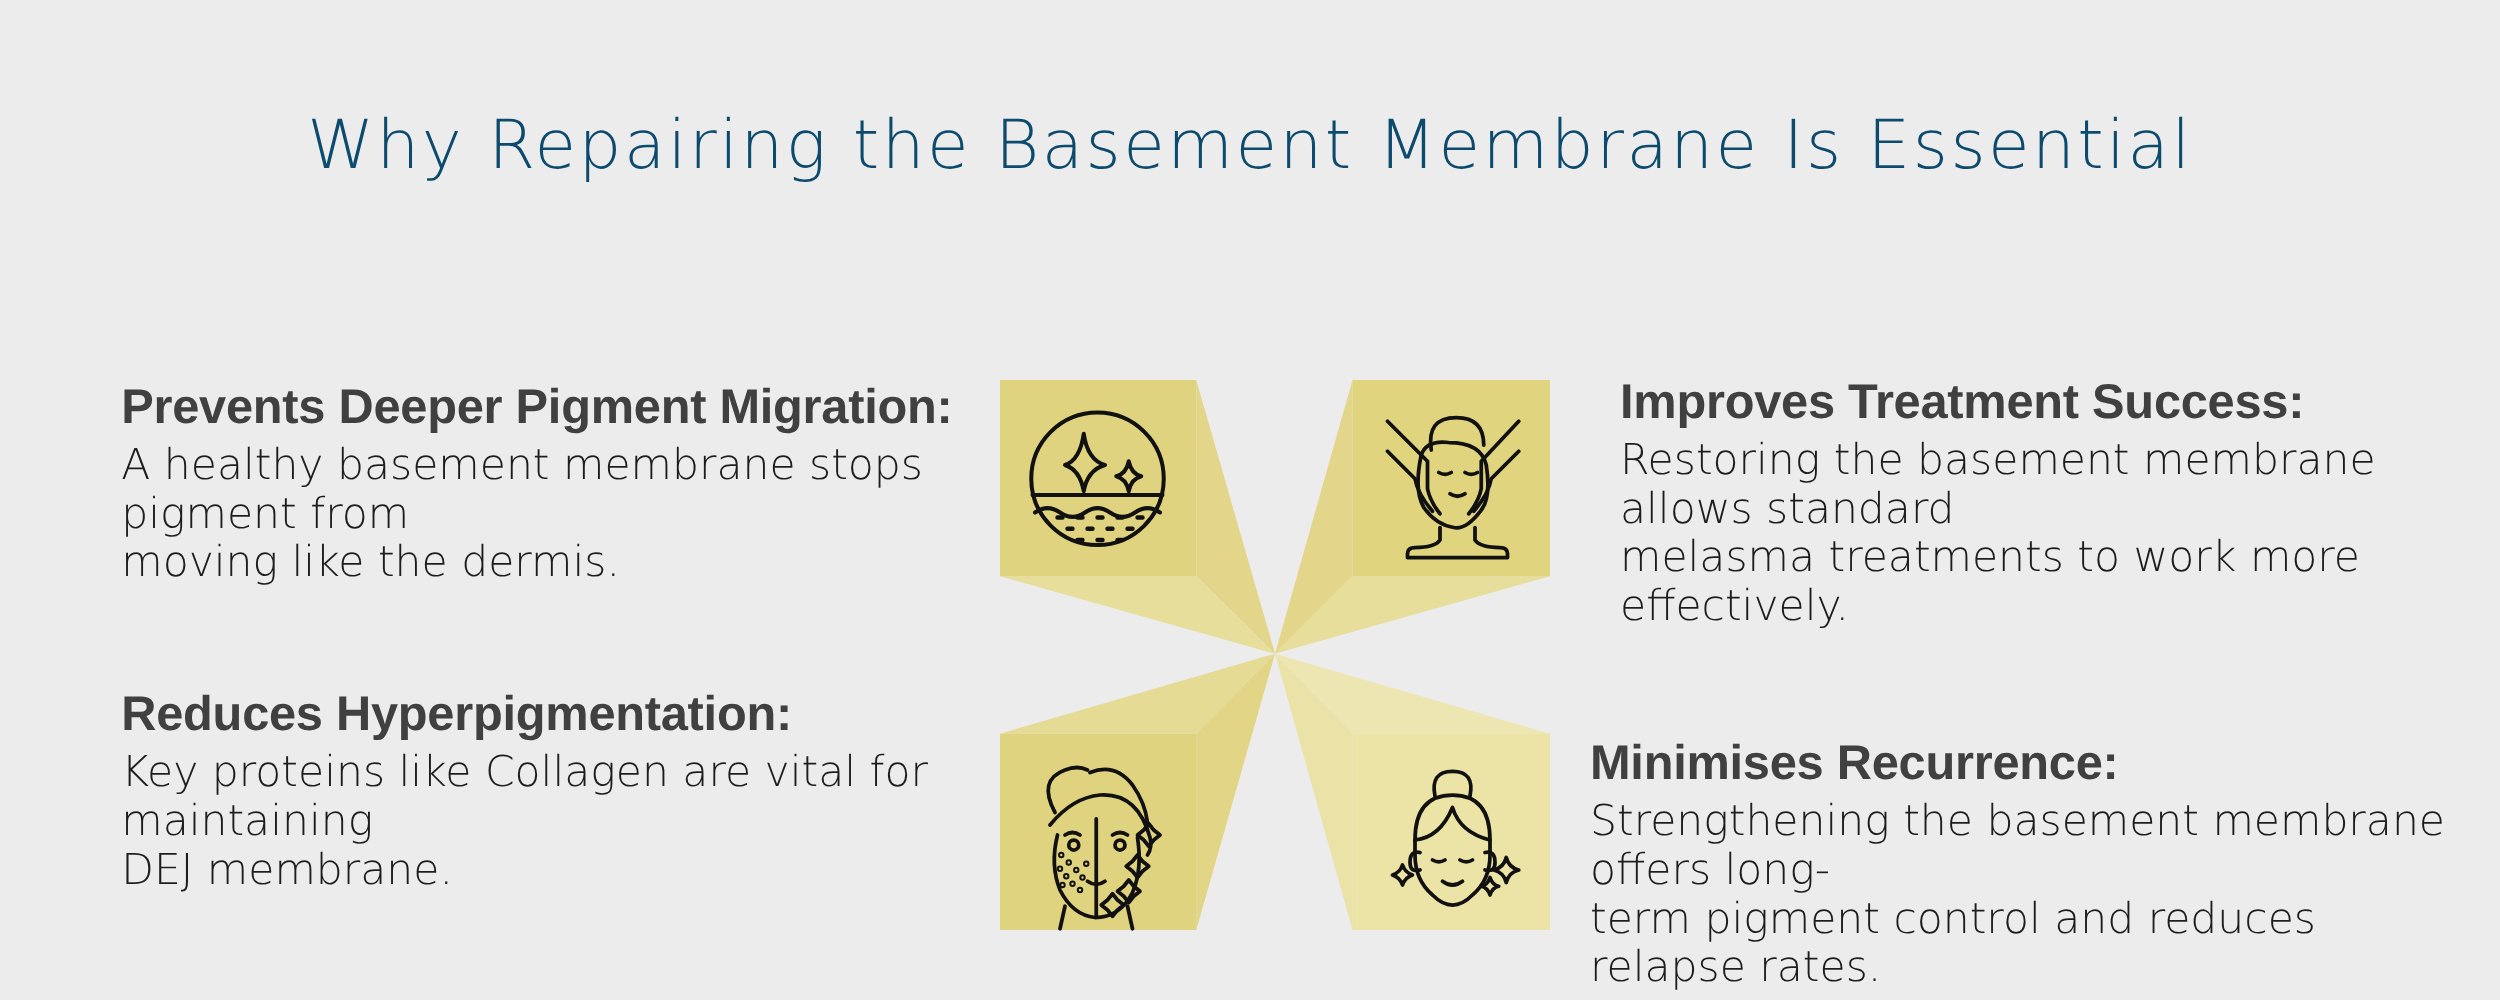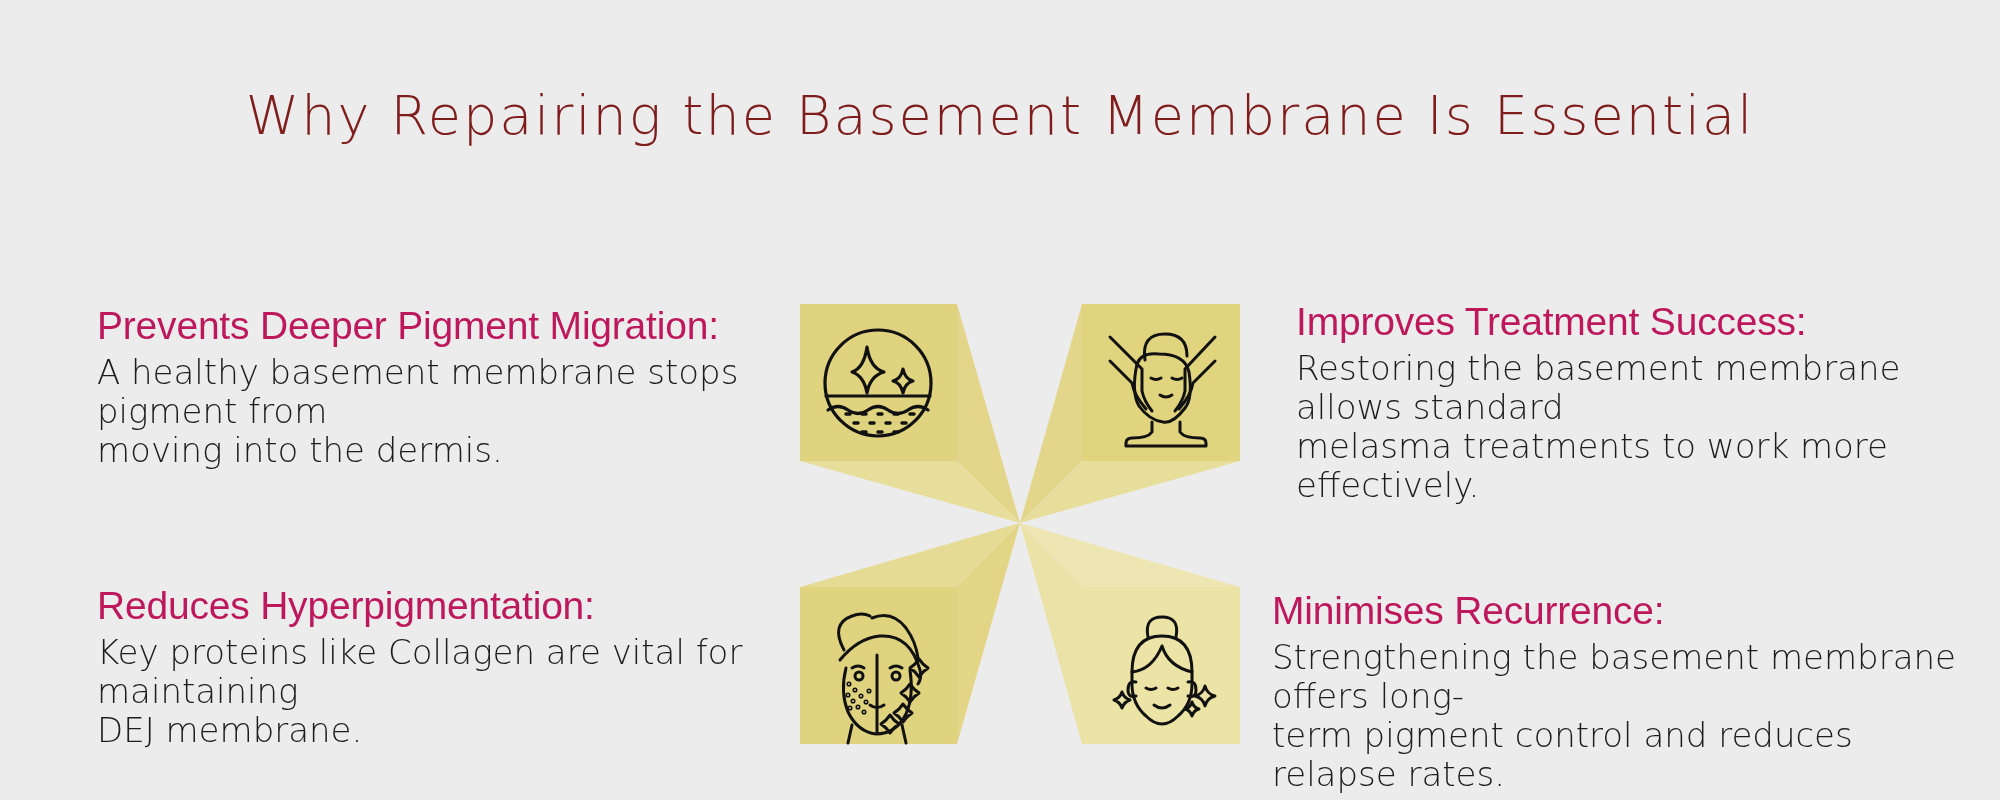--- a/index.html
+++ b/index.html
@@ -12,43 +12,43 @@
       color: #111;
     }
     .title {
       position: absolute;
       left: 0; top: 84px; width: 2000px;
       text-align: center;
       font-family: "DejaVu Sans", sans-serif;
       font-weight: 200;
       font-size: 54px;
       letter-spacing: 2px;
-      color: #7f1d1d;
+      color: #0c4a6e;
       margin: 0;
     }
     .block { position: absolute; width: 700px; }
     .block h2 {
       margin: 0;
       font-family: "Liberation Sans", sans-serif;
-      font-weight: 400;
+      font-weight: 700;
       font-size: 39px;
       line-height: 46px;
       letter-spacing: -0.2px;
-      color: #be185d;
+      color: #404040;
     }
     .block p {
       margin: 4px 0 0 0;
       font-family: "DejaVu Sans", sans-serif;
       font-weight: 200;
       font-size: 34px;
       line-height: 39px;
       color: #1d1d1d;
     }
     #b-tl { left: 97px; top: 303px; }
-    #b-bl { left: 97px; top: 583px; }
+    #b-bl { left: 97px; top: 549px; }
     #b-tr { left: 1272px; top: 299px; margin-left: 24px; }
     #b-br { left: 1272px; top: 588px; }
 
     .graphic { position: absolute; left: 0; top: 0; width: 2000px; height: 800px; pointer-events: none; }
   </style>
 </head>
 <body>
 
 <h1 class="title">Why Repairing the Basement Membrane Is Essential</h1>
 
@@ -171,21 +171,21 @@
     <path d="M1154,705 q8,6 16,0"></path>
 
     <path d="M1122,692 q2,6 8,8 q-6,2 -8,8 q-2,-6 -8,-8 q6,-2 8,-8 Z"></path>
     <path d="M1205,686 q2,8 10,10 q-8,2 -10,10 q-2,-8 -10,-10 q8,-2 10,-10 Z"></path>
     <path d="M1192,702 q2,6 7,7 q-5,1 -7,7 q-2,-6 -7,-7 q5,-1 7,-7 Z"></path>
   </g>
 </svg>
 
 <div class="block" id="b-tl">
   <h2>Prevents Deeper Pigment Migration:</h2>
-  <p><span>A healthy basement membrane stops pigment from</span><br><span>moving into the dermis.</span></p>
+  <p><span>A healthy basement membrane stops pigment from</span><br><span>moving like the dermis.</span></p>
 </div>
 
 <div class="block" id="b-bl">
   <h2>Reduces Hyperpigmentation:</h2>
   <p><span>Key proteins like Collagen are vital for maintaining</span><br><span>DEJ membrane.</span></p>
 </div>
 
 <div class="block" id="b-tr">
   <h2>Improves Treatment Success:</h2>
   <p><span>Restoring the basement membrane allows standard</span><br><span>melasma treatments to work more effectively.</span></p>

